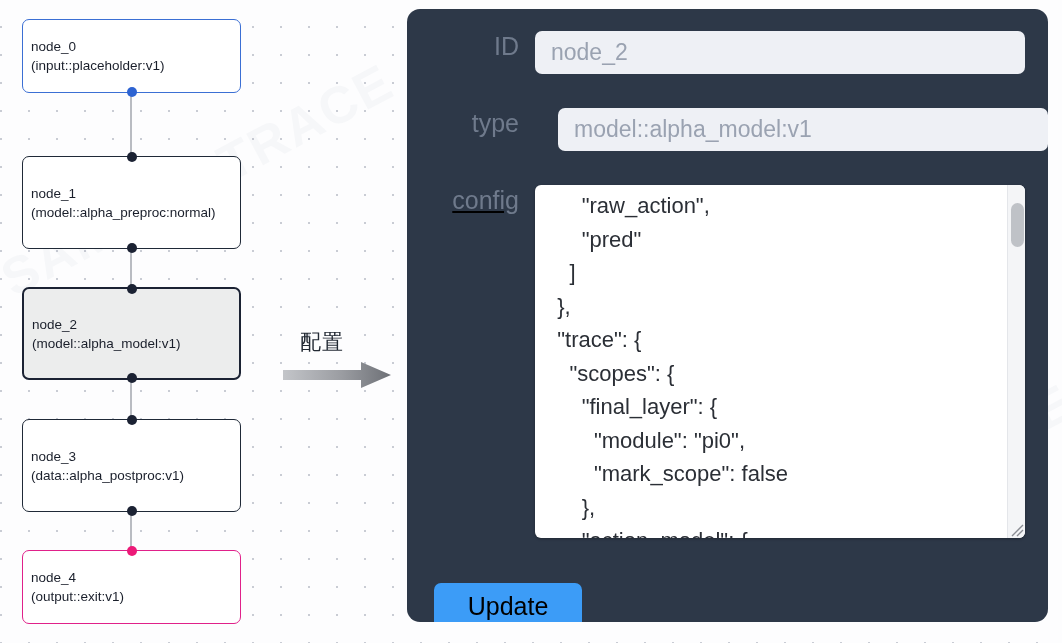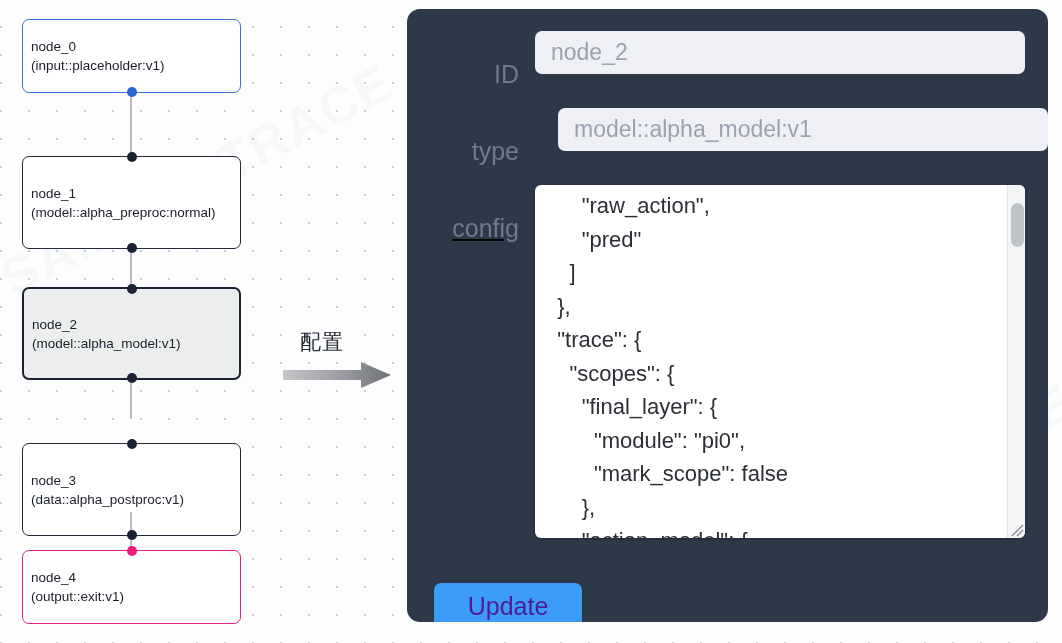--- a/index.html
+++ b/index.html
@@ -135,21 +135,20 @@
   }
   .field-label {
     width: 128px;
     flex: 0 0 128px;
     text-align: right;
     padding-right: 16px;
     box-sizing: border-box;
     color: #6f7a8c;
     font-size: 25px;
     line-height: 30px;
-    margin-top: 28px;
   }
   .field-input {
     box-sizing: border-box;
     background: #eef0f5;
     border: none;
     border-radius: 7px;
     color: #9aa2b1;
     font-size: 23px;
     font-family: "Liberation Sans", sans-serif;
     padding: 7px 16px;
@@ -212,21 +211,21 @@
     right: 1px; bottom: 1px;
     width: 17px; height: 17px;
   }
 
   
   #update-button {
     position: absolute;
     left: 27px; top: 574px;
     width: 148px; height: 47px;
     background: #3c9cf7;
-    color: #4c1d95;
+    color: #000000;
     border: none;
     border-radius: 7px 7px 0 0;
     font-size: 25px;
     font-family: "Liberation Sans", sans-serif;
     text-align: center;
     line-height: 47px;
     cursor: pointer;
     padding: 0;
   }
 </style>
@@ -257,21 +256,21 @@
     <span class="port bottom"></span>
   </div>
 
   <div class="node is-selected" style="top:287px;height:93px;">
     <span class="nlabel">node_2
 (model::alpha_model:v1)</span>
     <span class="port top"></span>
     <span class="port bottom"></span>
   </div>
 
-  <div class="node" style="top:419px;height:93px;margin-top:24px;">
+  <div class="node" style="top:419px;height:93px;">
     <span class="nlabel">node_3
 (data::alpha_postproc:v1)</span>
     <span class="port top"></span>
     <span class="port bottom"></span>
   </div>
 
   <div class="node is-output" style="top:550px;height:74px;">
     <span class="nlabel">node_4
 (output::exit:v1)</span>
     <span class="port top pink"></span>

